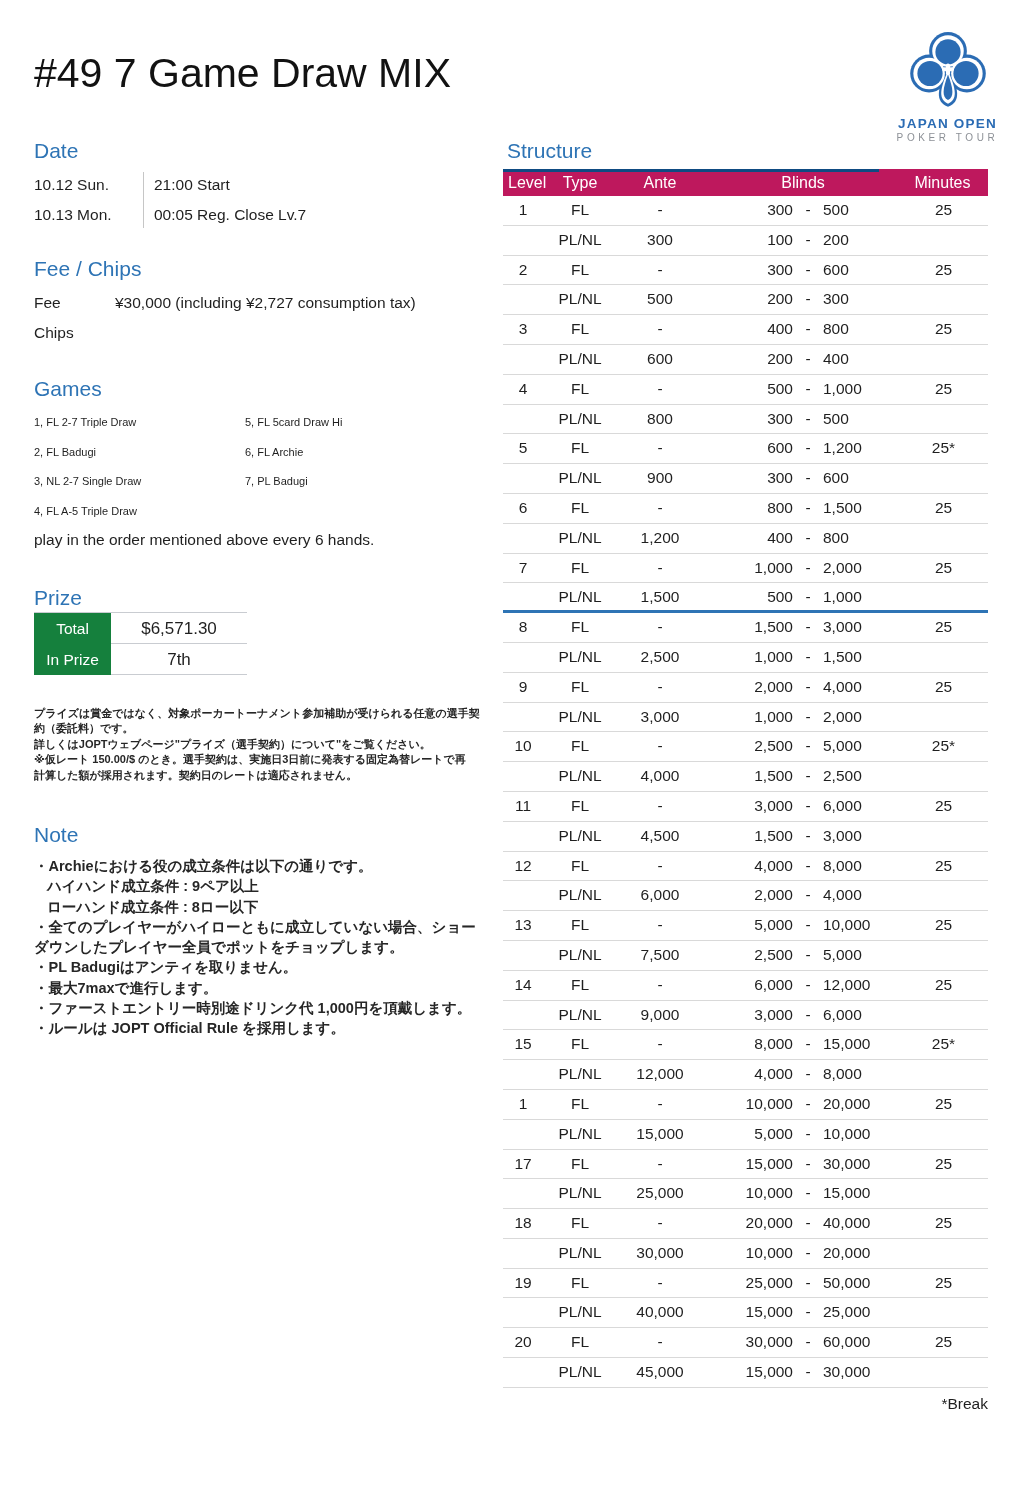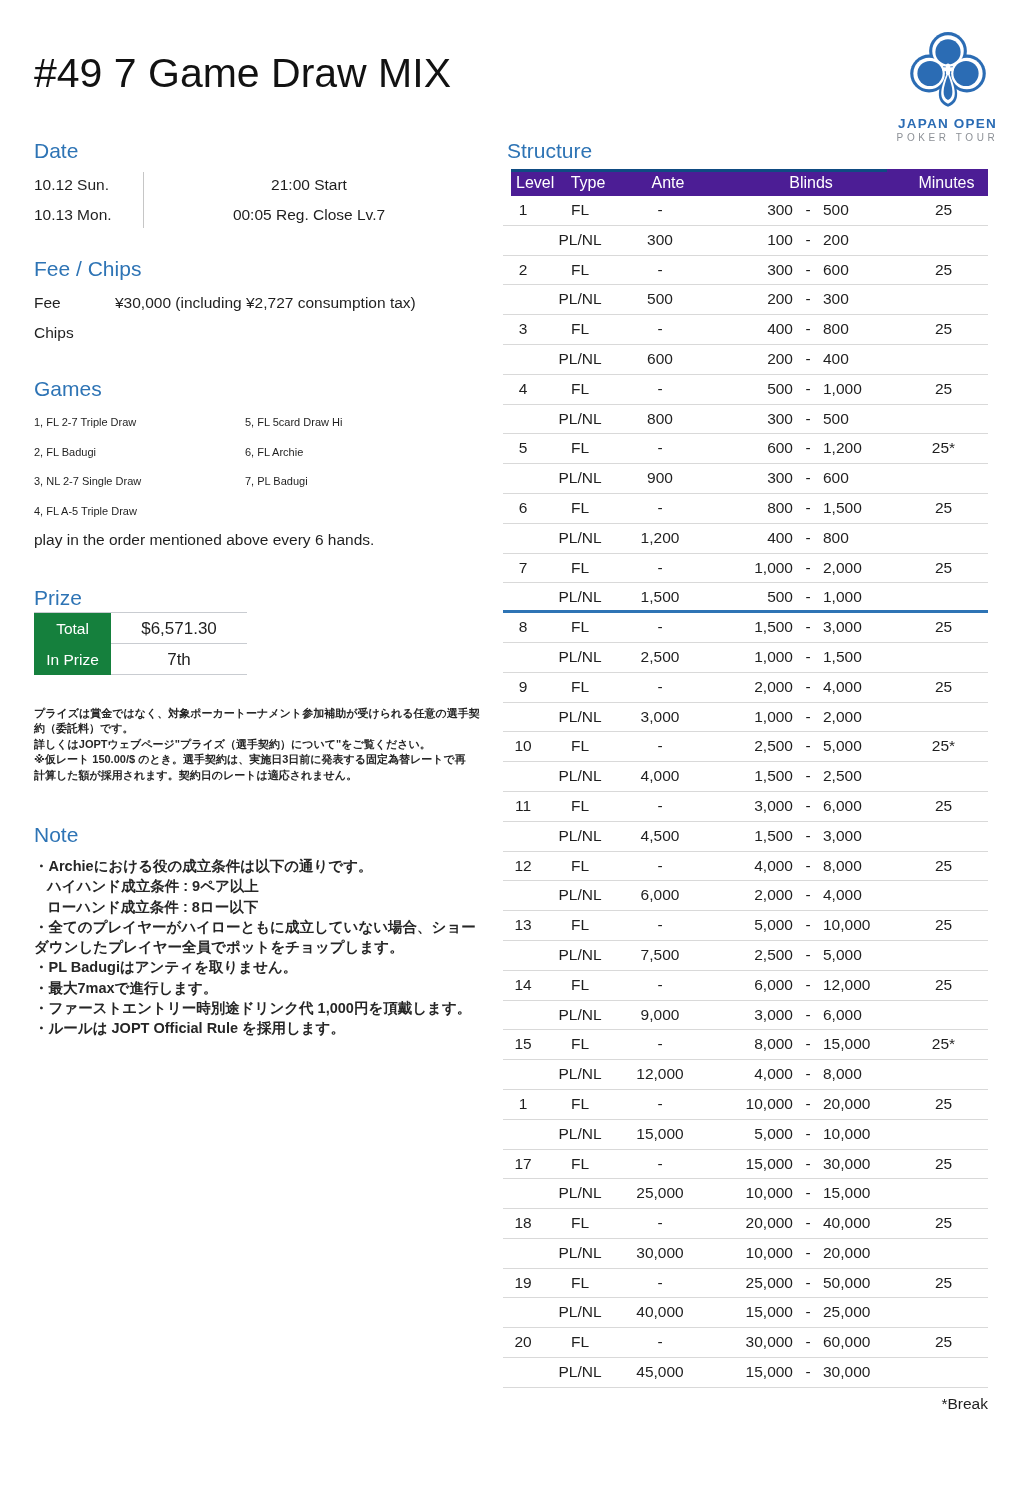--- a/index.html
+++ b/index.html
@@ -28,21 +28,21 @@
   #h-fee { left:34px; top:257px; }
   #h-games { left:34px; top:377px; }
   #h-prize { left:34px; top:586px; }
   #h-note { left:34px; top:823px; }
   #h-structure { left:507px; top:139px; }
 
   
   .date-table { position:absolute; left:34px; top:170px; width:430px; height:60px; }
   .date-table::before { content:""; position:absolute; left:109px; top:2px; bottom:2px; width:1px; background:#c6c6c6; }
   .date-row { display:grid; grid-template-columns:110px 1fr; height:30px; line-height:30px; font-size:15.5px; }
-  .date-time { padding-left:10px;text-align:center; }
+  .date-time { padding-left:10px; }
 
   
   .fee-table { position:absolute; left:34px; top:288px; }
   .fee-row { display:grid; grid-template-columns:81px auto; height:30px; line-height:30px; font-size:15.5px; white-space:nowrap; }
 
   
   .games-left  { position:absolute; left:34px;  top:408px; }
   .games-right { position:absolute; left:245px; top:408px; }
   .game-item { height:29.7px; line-height:29.7px; font-size:11px; white-space:nowrap; }
   .games-footer { position:absolute; left:34px; top:531px; font-size:15.5px; }
@@ -59,21 +59,21 @@
   
   .note-box { position:absolute; left:34px; top:856px; }
   .note-line { font-size:14.5px; line-height:20.3px; font-weight:600; color:#262626; white-space:nowrap; }
   .note-line.indent { padding-left:13px; }
 
   
   .structure-table { position:absolute; left:503px; top:169px; width:485px; }
   .s-header {
     position:relative; display:grid;
     grid-template-columns:40px 74px 86px 90px 30px 60px 1fr;
-    background:#4c1d95; color:#ffffff; height:27px; line-height:27px; font-size:16px;margin-left:8px;
+    background:#be185d; color:#ffffff; height:27px; line-height:27px; font-size:16px;
   }
   .s-header .dark-strip { position:absolute; top:0; left:0; width:376px; height:3px; background:#0F4B82; }
   .hc { text-align:center; }
   .hc-level { text-align:left; padding-left:5px; }
   .hc-blinds { grid-column:4/7; text-align:center; padding-left:20px; }
   .hc-minutes { text-align:center; padding-left:14px; }
 
   .srow {
     display:grid; grid-template-columns:40px 74px 86px 90px 30px 60px 1fr;
     height:29.8px; line-height:28.6px; font-size:15.5px;

